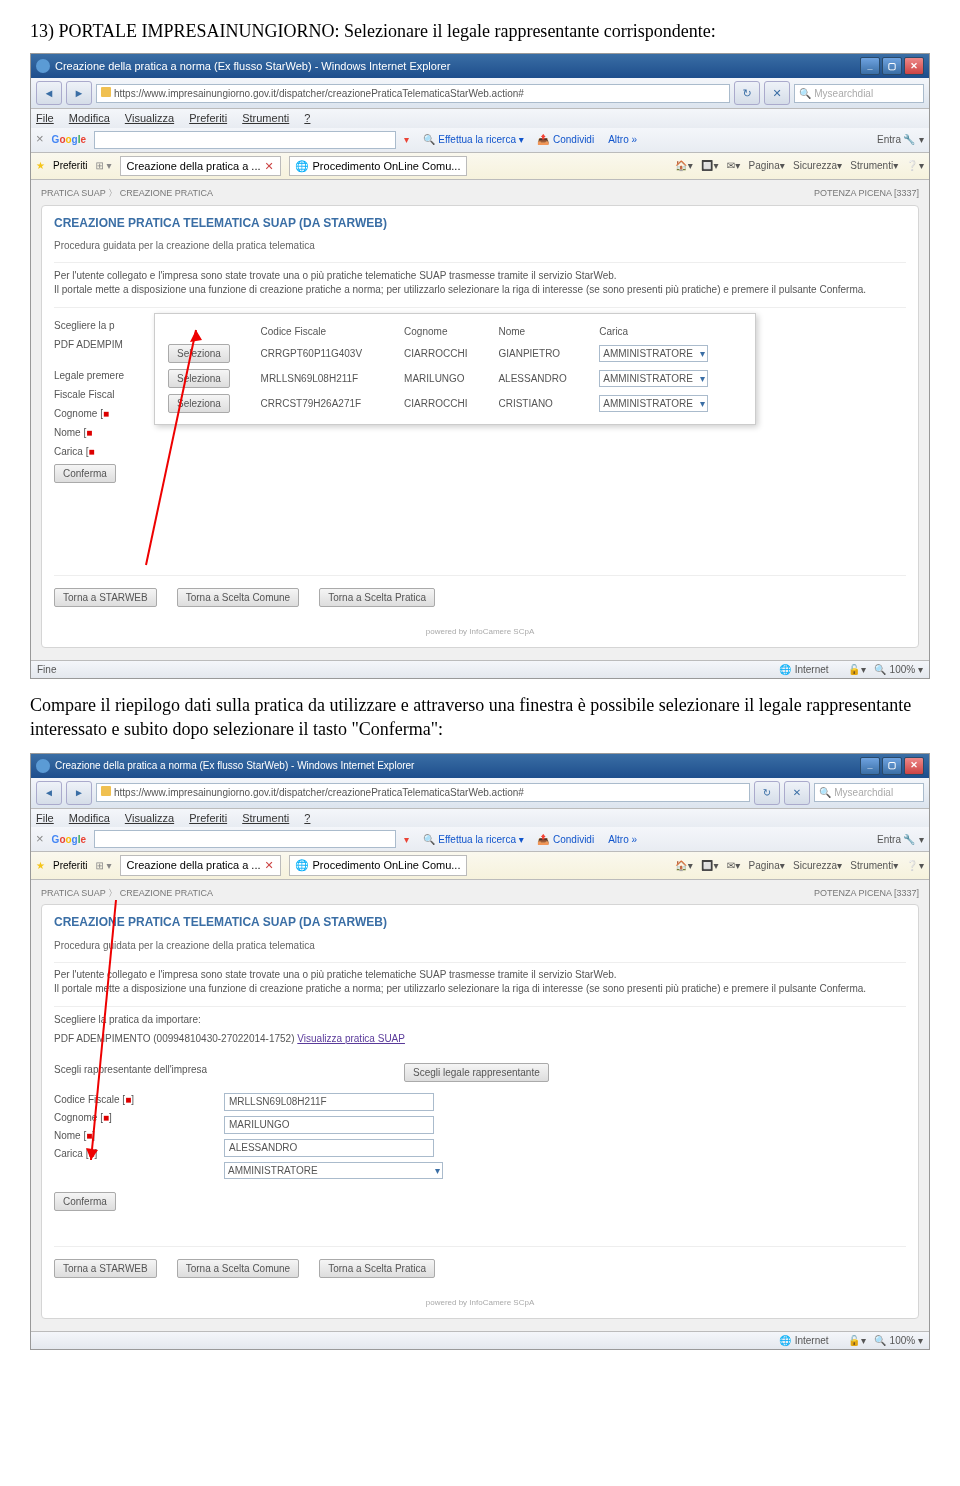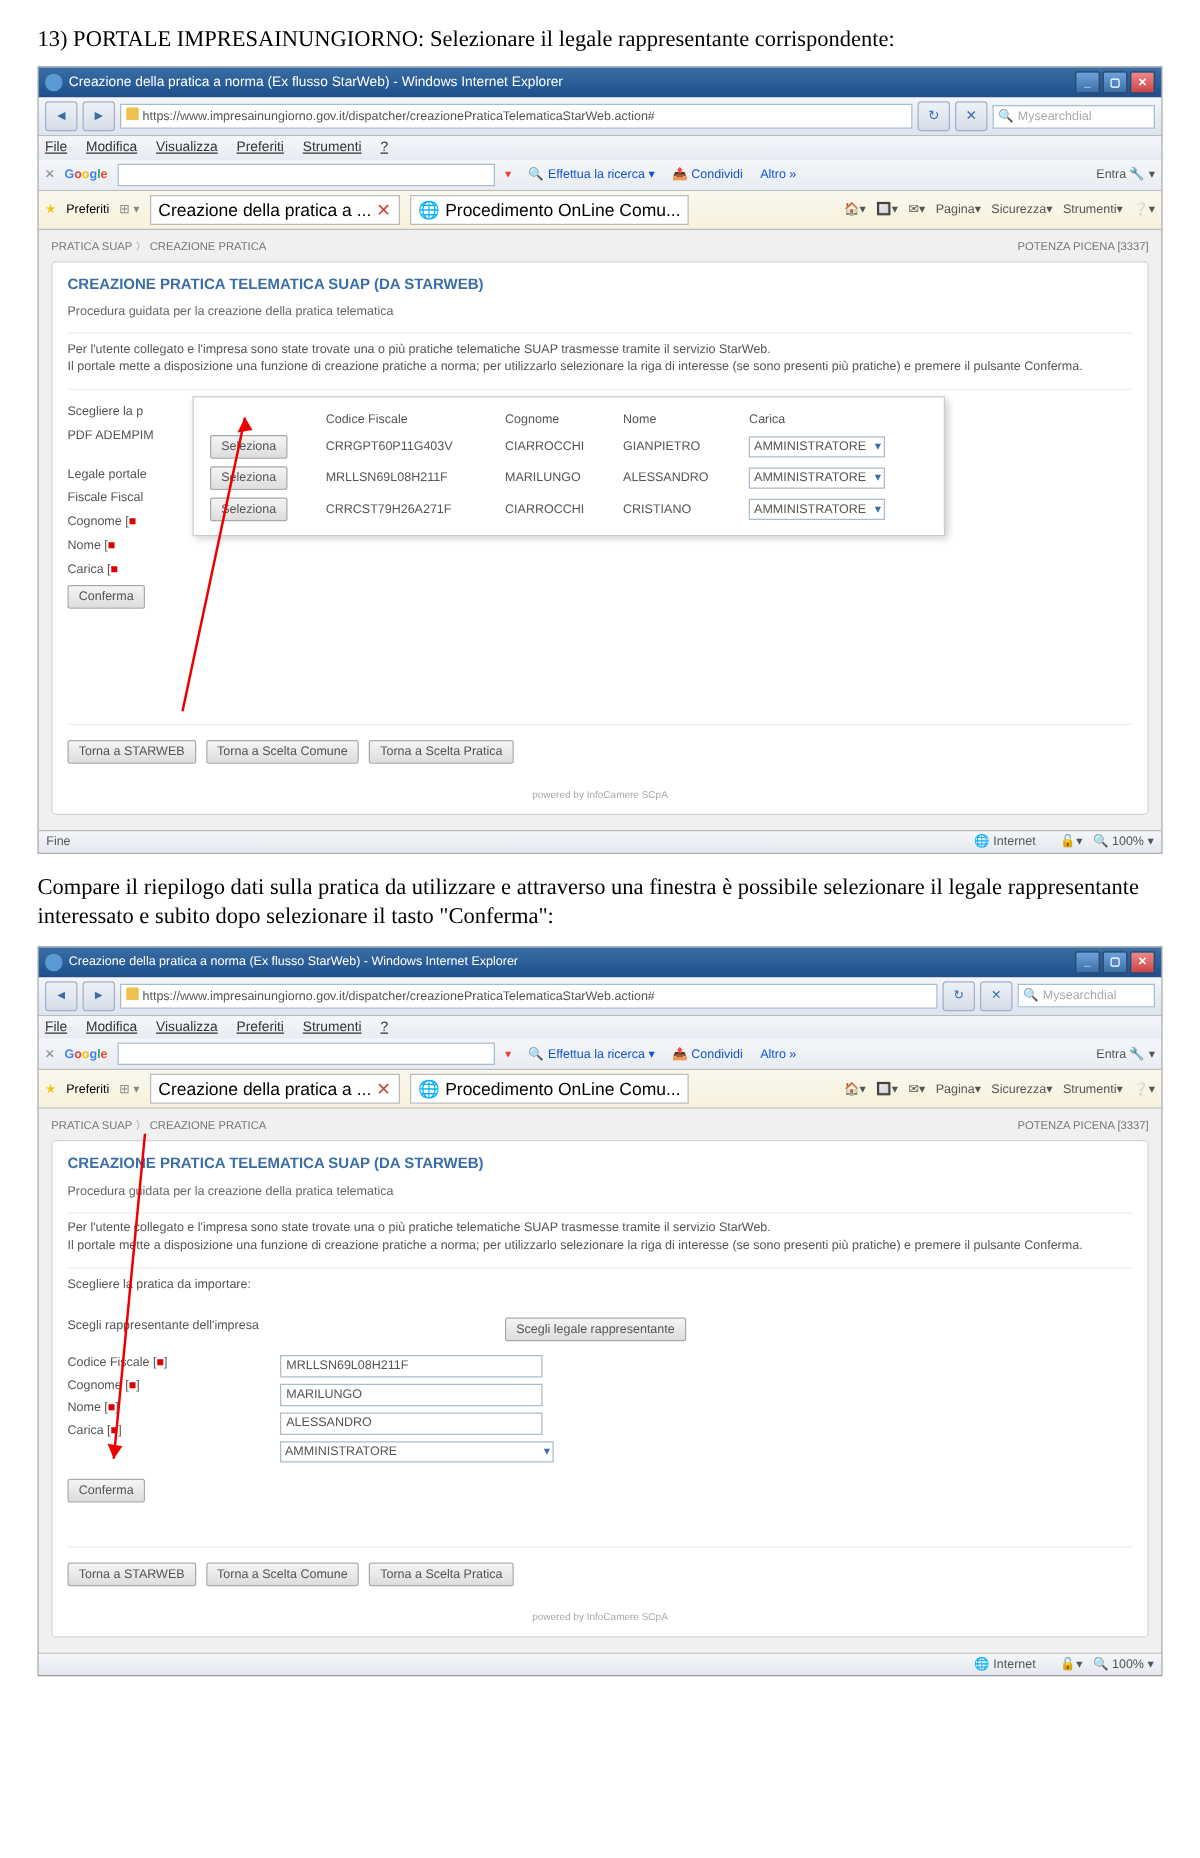--- a/index.html
+++ b/index.html
@@ -17,42 +17,42 @@
 .menubar{background:linear-gradient(#f4f6fa,#e8ecf2);padding:2px 5px;font-size:11px;color:#333}
 .menubar span{margin-right:12px;text-decoration:underline}
 .toolbar{background:linear-gradient(#f4f6fa,#e8ecf2);padding:3px 5px;display:flex;align-items:center;gap:8px;border-bottom:1px solid #bbb;font-size:10px}
 .g-x{color:#888;font-size:13px}
 .g-logo{color:#4285f4;font-weight:bold}
 .g-logo .r{color:#ea4335}.g-logo .y{color:#fbbc05}.g-logo .g{color:#34a853}
 .searchbox{flex:1;max-width:300px;border:1px solid #abc;background:#fff;height:16px}
 .tool-link{color:#1155cc;margin-left:6px}
 .favbar{background:linear-gradient(#faf8ee,#f6f2dc);padding:3px 5px;display:flex;align-items:center;gap:8px;border-bottom:1px solid #bbb;font-size:10px}
 .star{color:#f5c518}
-.tab{background:#fff;border:1px solid #bbb;padding:2px 6px;font-size:14px}
+.tab{background:#fff;border:1px solid #bbb;padding:2px 6px;font-size:11px}
 .tab .x{color:#c44;margin-left:4px}
 .small-btns{margin-left:auto;font-size:10px;color:#555}
 .content{background:#f0f0f0;padding:8px 10px 12px;position:relative}
 .bc{font-size:9px;color:#777;display:flex;justify-content:space-between;margin-bottom:5px}
 .panel{background:#fff;border:1px solid #d5d5d5;border-radius:4px;padding:10px 12px}
 .panel-title{color:#3a6ea5;font-weight:bold;font-size:12px;margin-bottom:8px}
 .subtitle{color:#666;font-size:10px;margin-bottom:10px}
 .desc{color:#555;font-size:10px;line-height:1.4;margin-bottom:10px}
 .form-left{font-size:10px;color:#555;width:95px}
 .form-left div{margin:6px 0}
 .req{color:#d00}
 .modal{background:#fff;border:1px solid #ccc;box-shadow:2px 2px 6px rgba(0,0,0,.2);margin-left:100px;width:600px;font-size:10px}
 .modal-head{background:#e5e5e5;padding:4px 8px;font-weight:bold;color:#555}
 .modal-body{padding:8px}
 .modal-table{width:100%;border-collapse:collapse}
 .modal-table th{color:#555;font-weight:normal;text-align:left;padding:3px 5px;font-size:10px}
 .modal-table td{padding:3px 5px;color:#555}
 .btn{background:linear-gradient(#f5f5f5,#ddd);border:1px solid #aaa;padding:2px 8px;font-size:10px;color:#555;border-radius:2px;display:inline-block}
 .sel{background:#fff;border:1px solid #abc;padding:1px 14px 1px 3px;font-size:10px;color:#555;position:relative;display:inline-block}
 .sel:after{content:"▾";position:absolute;right:2px;color:#3a6ea5}
-.bottom-btns{margin-top:12px;display:flex;gap:8px}
+.bottom-btns{margin-top:12px;display:flex;gap:20px}
 .powered{text-align:center;font-size:8px;color:#aaa;margin-top:20px}
 .statusbar{background:linear-gradient(#f4f6fa,#e4e8ee);padding:2px 6px;font-size:10px;color:#555;display:flex;align-items:center;border-top:1px solid #bbb}
 .net-icon{color:#2a7;margin-right:3px}
 .arrow{position:absolute;pointer-events:none}
 .arrow svg{overflow:visible}
 .form2{display:flex;gap:20px;font-size:10px;color:#555}
 .form2 .lcol{width:150px}
 .form2 .lcol div{margin:5px 0}
 .form2 .rcol div{margin:5px 0}
 .inp{background:#fff;border:1px solid #abc;padding:1px 4px;font-size:10px;min-width:200px;display:inline-block;height:14px}
@@ -126,21 +126,21 @@
       <div class="subtitle">Procedura guidata per la creazione della pratica telematica</div>
       <hr style="border:0;border-top:1px solid #eee">
       <div class="desc" style="white-space:pre-line">Per l'utente collegato e l'impresa sono state trovate una o più pratiche telematiche SUAP trasmesse tramite il servizio StarWeb.
 Il portale mette a disposizione una funzione di creazione pratiche a norma; per utilizzarlo selezionare la riga di interesse (se sono presenti più pratiche) e premere il pulsante Conferma.</div>
       <hr style="border:0;border-top:1px solid #eee">
       <div style="display:flex;position:relative">
         <div class="form-left">
           <div>Scegliere la p</div>
           <div>PDF ADEMPIM</div>
           <div style="height:6px"></div>
-          <div>Legale portale</div>
+          <div>Legale premere</div>
           <div>Fiscale Fiscal</div>
           <div><span>Cognome [</span><span class="req">■</span></div>
           <div><span>Nome [</span><span class="req">■</span></div>
           <div><span>Carica [</span><span class="req">■</span></div>
           <div><span class="btn">Conferma</span></div>
         </div>
         <div class="modal" style="position:absolute;left:0;top:0">
           <div class="modal-body">
             <table class="modal-table">
               <tbody>
@@ -260,20 +260,24 @@
       <span>POTENZA PICENA  [3337]</span>
     </div>
     <div class="panel">
       <div class="panel-title">CREAZIONE PRATICA TELEMATICA SUAP (DA STARWEB)</div>
       <div class="subtitle">Procedura guidata per la creazione della pratica telematica</div>
       <hr style="border:0;border-top:1px solid #eee">
       <div class="desc" style="white-space:pre-line">Per l'utente collegato e l'impresa sono state trovate una o più pratiche telematiche SUAP trasmesse tramite il servizio StarWeb.
 Il portale mette a disposizione una funzione di creazione pratiche a norma; per utilizzarlo selezionare la riga di interesse (se sono presenti più pratiche) e premere il pulsante Conferma.</div>
       <hr style="border:0;border-top:1px solid #eee">
       <div style="font-size:10px;color:#555;margin:6px 0">Scegliere la pratica da importare:</div>
+      <div style="font-size:10px;color:#555;margin:4px 0">
+        <span>PDF ADEMPIMENTO (00994810430-27022014-1752)</span>
+        <span class="link">Visualizza pratica SUAP</span>
+      </div>
       <div style="height:8px"></div>
       <div style="display:flex;font-size:10px;color:#555;margin:6px 0">
         <div style="width:350px">Scegli rappresentante dell'impresa</div>
         <span class="btn">Scegli legale rappresentante</span>
       </div>
       <div class="form2">
         <div class="lcol">
           <div><span>Codice Fiscale [</span><span class="req">■</span>]</div>
           <div><span>Cognome [</span><span class="req">■</span>]</div>
           <div><span>Nome [</span><span class="req">■</span>]</div>

